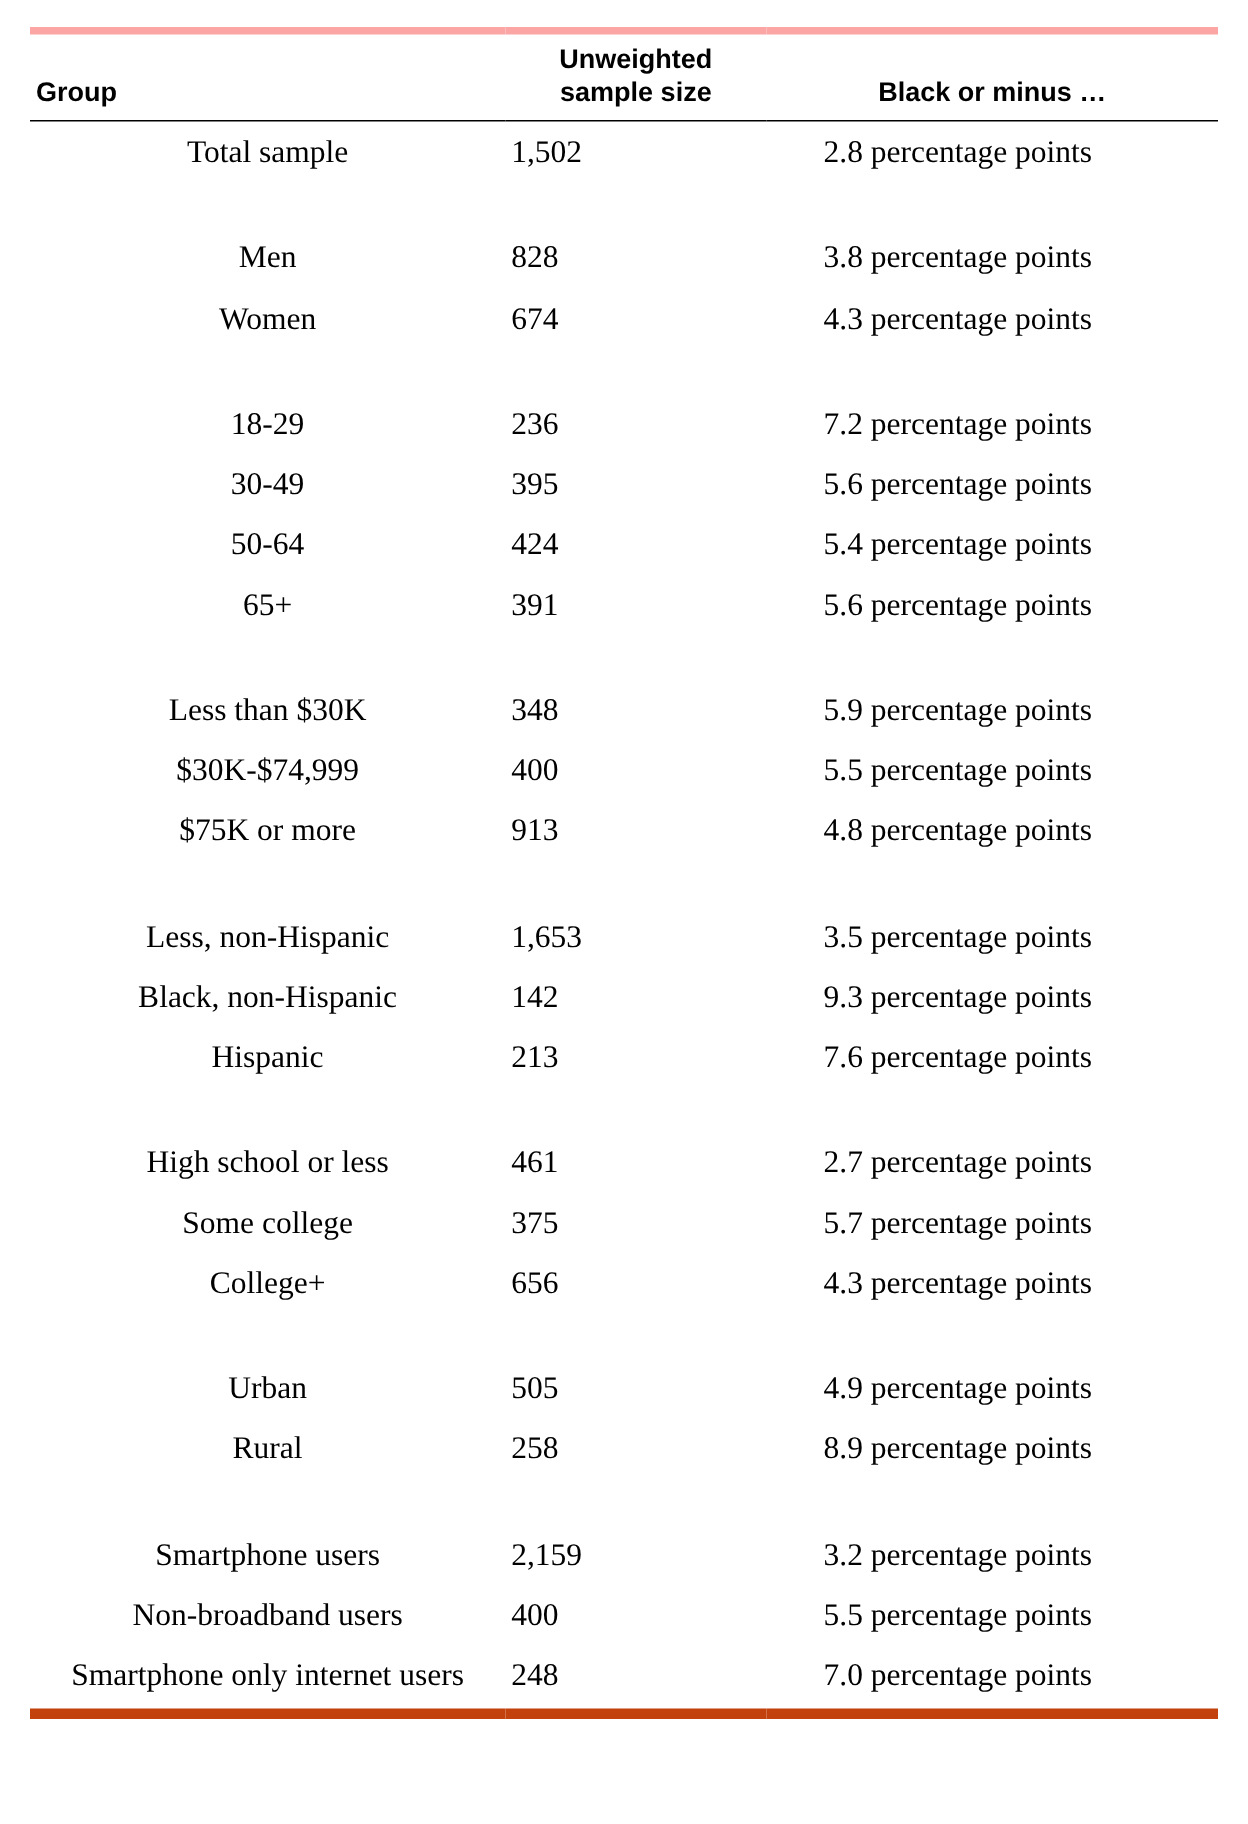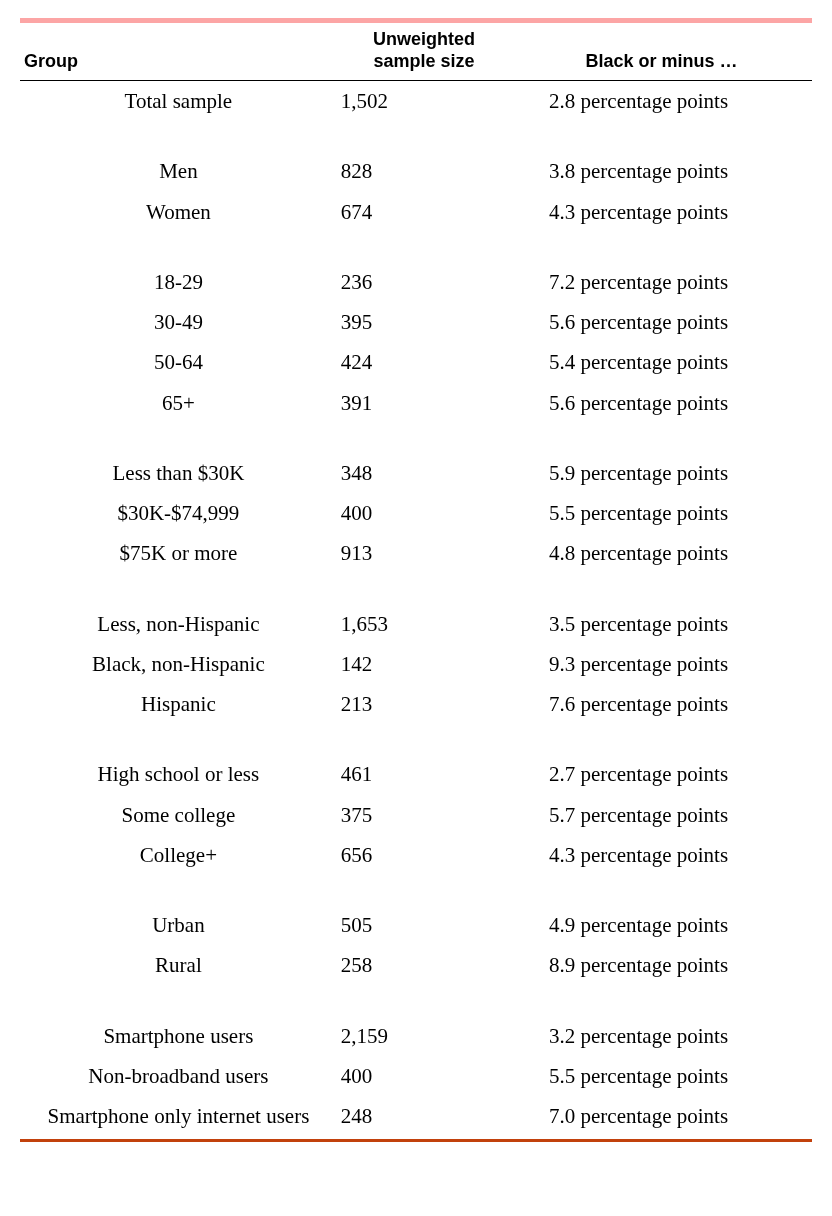--- a/index.html
+++ b/index.html
@@ -44,21 +44,21 @@
     padding: 7px 4px;
     vertical-align: top;
   }
   td.group  { text-align: center; }
   td.size   { text-align: left; }
   td.margin { text-align: left; padding-left: 38px; }
 
   tr.spacer td { padding: 0; height: 30px; }
 
   tbody tr.last-row td {
-    border-bottom: 3px solid #c2410c;
+    border-bottom: 7px solid #c2410c;
     padding-bottom: 10px;
   }
 </style>
 </head>
 <body>
 
 <table>
   <colgroup>
     <col class="c-group">
     <col class="c-size">

